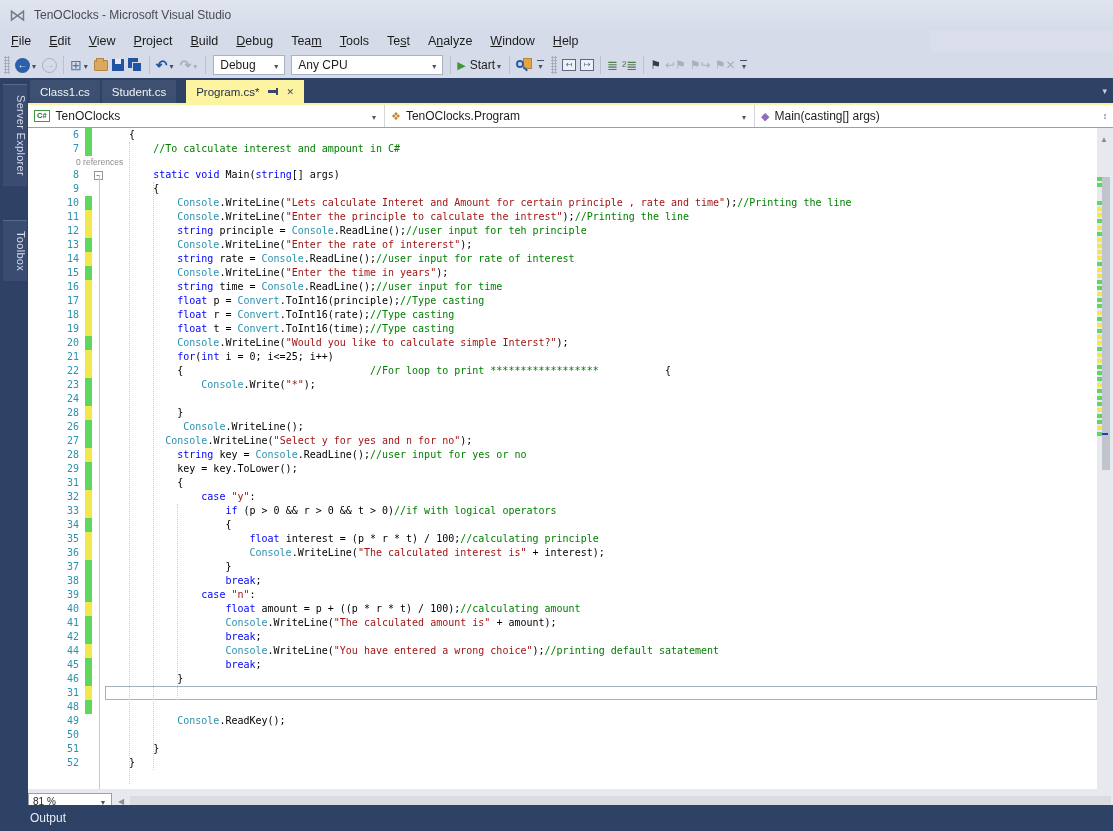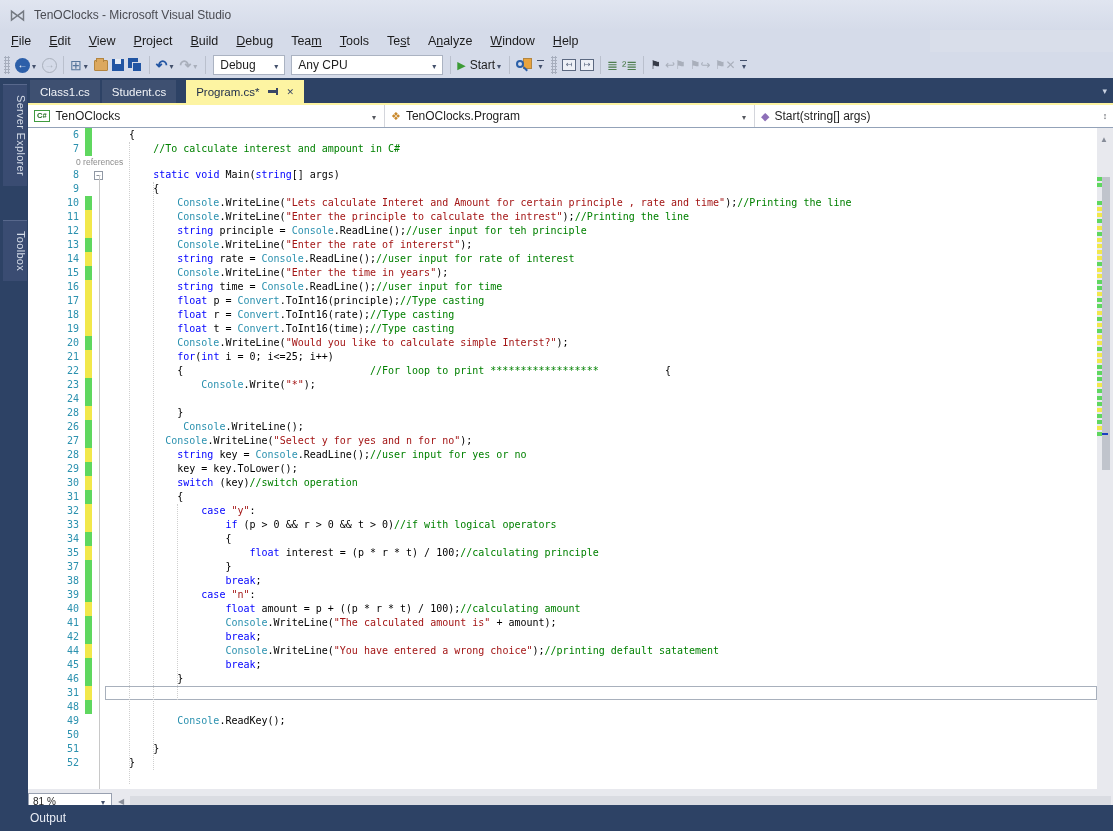--- a/index.html
+++ b/index.html
@@ -269,21 +269,21 @@
     <span>TenOClocks</span>
     <span class="dd">▾</span>
   </div>
   <div class="nav-combo" id="nav-type">
     <span class="class-icon">❖</span>
     <span>TenOClocks.Program</span>
     <span class="dd">▾</span>
   </div>
   <div class="nav-combo" id="nav-member">
     <span class="method-icon">◆</span>
-    <span>Start(string[] args)</span>
+    <span>Main(casting[] args)</span>
     <span class="dd">▾</span>
   </div>
 </div>
 
 <div id="editor">
   <div id="code-rows">
       <div class="row">
         <div class="gut">6</div>
         <div class="chg g"></div>
         <div class="fold"></div>
@@ -429,26 +429,20 @@
         <div class="fold"></div>
         <pre class="code"><span class="sg-p">            </span><span class="sg-k">string</span><span class="sg-p"> key = </span><span class="sg-t">Console</span><span class="sg-p">.ReadLine();</span><span class="sg-c">//user input for yes or no</span></pre>
       </div>
       <div class="row">
         <div class="gut">29</div>
         <div class="chg g"></div>
         <div class="fold"></div>
         <pre class="code"><span class="sg-p">            key = key.ToLower();</span></pre>
       </div>
       <div class="row">
-        <div class="gut">30</div>
-        <div class="chg y"></div>
-        <div class="fold"></div>
-        <pre class="code"><span class="sg-p">            </span><span class="sg-k">switch</span><span class="sg-p"> (key)</span><span class="sg-c">//switch operation</span></pre>
-      </div>
-      <div class="row">
         <div class="gut">31</div>
         <div class="chg g"></div>
         <div class="fold"></div>
         <pre class="code"><span class="sg-p">            {</span></pre>
       </div>
       <div class="row">
         <div class="gut">32</div>
         <div class="chg y"></div>
         <div class="fold"></div>
         <pre class="code"><span class="sg-p">                </span><span class="sg-k">case</span><span class="sg-p"> </span><span class="sg-s">"y"</span><span class="sg-p">:</span></pre>
@@ -463,20 +457,26 @@
         <div class="gut">34</div>
         <div class="chg g"></div>
         <div class="fold"></div>
         <pre class="code"><span class="sg-p">                    {</span></pre>
       </div>
       <div class="row">
         <div class="gut">35</div>
         <div class="chg y"></div>
         <div class="fold"></div>
         <pre class="code"><span class="sg-p">                        </span><span class="sg-k">float</span><span class="sg-p"> interest = (p * r * t) / 100;</span><span class="sg-c">//calculating principle</span></pre>
+      </div>
+      <div class="row">
+        <div class="gut">36</div>
+        <div class="chg y"></div>
+        <div class="fold"></div>
+        <pre class="code"><span class="sg-p">                        </span><span class="sg-t">Console</span><span class="sg-p">.WriteLine(</span><span class="sg-s">"The calculated interest is"</span><span class="sg-p"> + interest);</span></pre>
       </div>
       <div class="row">
         <div class="gut">37</div>
         <div class="chg g"></div>
         <div class="fold"></div>
         <pre class="code"><span class="sg-p">                    }</span></pre>
       </div>
       <div class="row">
         <div class="gut">38</div>
         <div class="chg g"></div>

